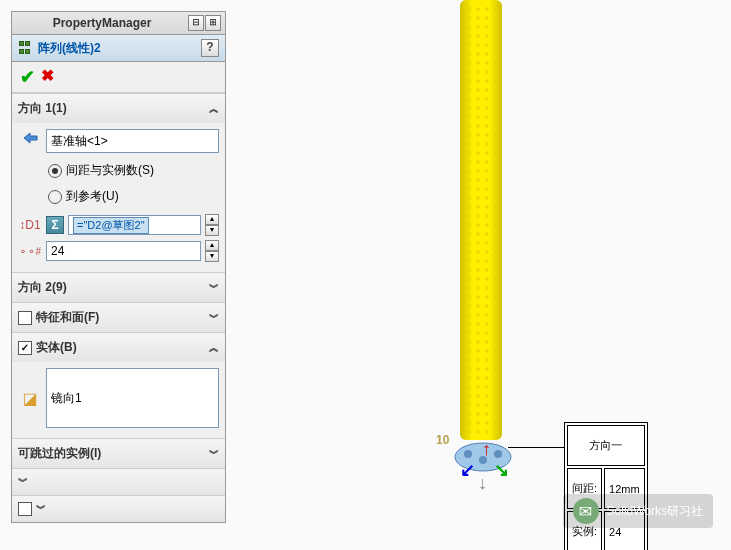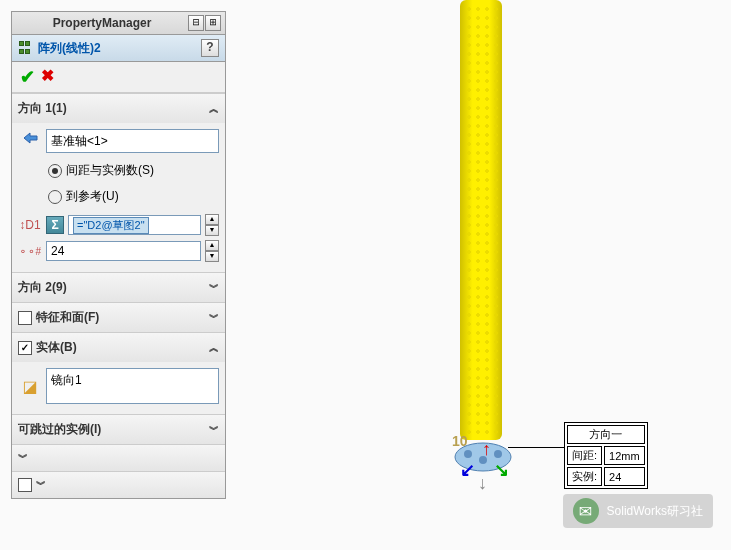--- a/index.html
+++ b/index.html
@@ -35,23 +35,23 @@
 .spin span{height:9px;background:linear-gradient(#fff,#ddd);border:1px solid #888;font-size:7px;text-align:center;line-height:7px}
 .chk{width:12px;height:12px;border:1px solid #555;background:#fff;display:inline-flex;align-items:center;justify-content:center;margin-right:4px}
 .chk.on::after{content:"✓";font-size:10px;color:#000}
 .disabled{color:#999}
 .viewport{position:absolute;left:230px;top:0;right:0;bottom:0;background:#fafafa}
 .cyl{position:absolute;left:230px;top:0;width:42px;height:440px;background:linear-gradient(90deg,#d0c000,#fff000 30%,#fff000 70%,#d0c000);border-radius:6px}
 .holes{position:absolute;inset:3px;background:radial-gradient(circle at 6px 6px,#e8d800 2px,transparent 2px);background-size:9px 9px;opacity:.8}
 .base{position:absolute;left:218px;top:432px;width:70px;height:50px}
 .triad{position:absolute;left:230px;top:445px;width:50px;height:45px}
 .arr{position:absolute;font-size:18px;font-weight:bold}
-.num10{position:absolute;left:222px;top:433px;color:#b8a050;font-size:14px;font-weight:bold}
+.num10{position:absolute;left:206px;top:433px;color:#b8a050;font-size:12px;font-weight:bold}
 .callout{position:absolute;left:334px;top:422px;background:#fff;border:1px solid #000;font-size:11px}
-.callout td{border:1px solid #000;padding:1px 4px}
+.callout td{border:1px solid #000;padding:12px 4px}
 .leader{position:absolute;left:278px;top:447px;width:56px;height:1px;background:#000}
 .watermark{position:absolute;right:18px;bottom:22px;display:flex;align-items:center;gap:8px;color:#fff;background:rgba(0,0,0,.15);padding:4px 10px;border-radius:4px}
 .wm-icon{width:26px;height:26px;border-radius:50%;background:#7a7;display:flex;align-items:center;justify-content:center;color:#fff;font-size:16px}
 .flip-icon svg{width:18px;height:18px}
 </style>
 </head>
 <body>
 
 <div class="panel">
   <div class="pm-header">
@@ -149,21 +149,21 @@
     <div class="sect-hd">
       <span class="chk on"></span>
       <span class="lbl">实体(B)</span>
       <span class="chev">︽</span>
     </div>
     <div class="sect-body">
       <div class="row">
         <div class="row-icon">
             <span style="color:#d9a030;font-size:16px">◪</span>
           </div>
-        <div class="listbox" style="height:36px;align-items:flex-start;padding-top:3px">
+        <div class="listbox" style="height:60px;align-items:center;padding-top:3px">
             <span>镜向1</span>
           </div>
       </div>
     </div>
   </div>
 
   <div class="sect">
     <div class="sect-hd">
       <span class="lbl">可跳过的实例(I)</span>
       <span class="chev">︾</span>

